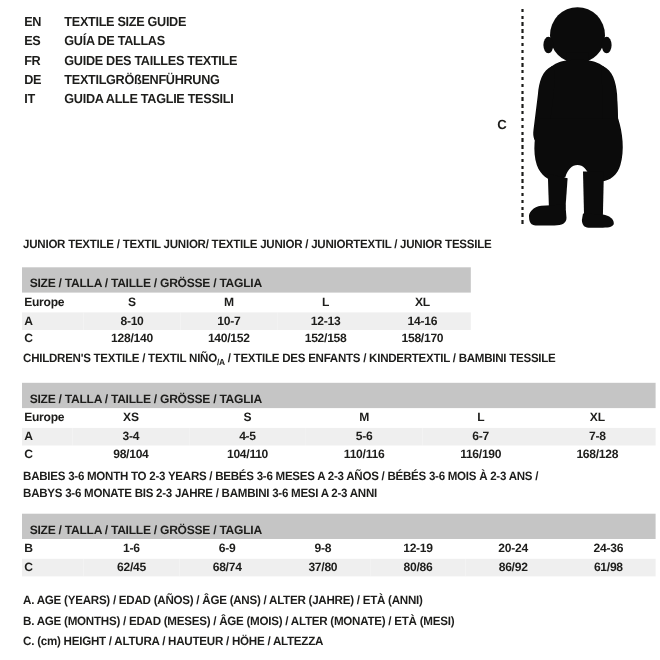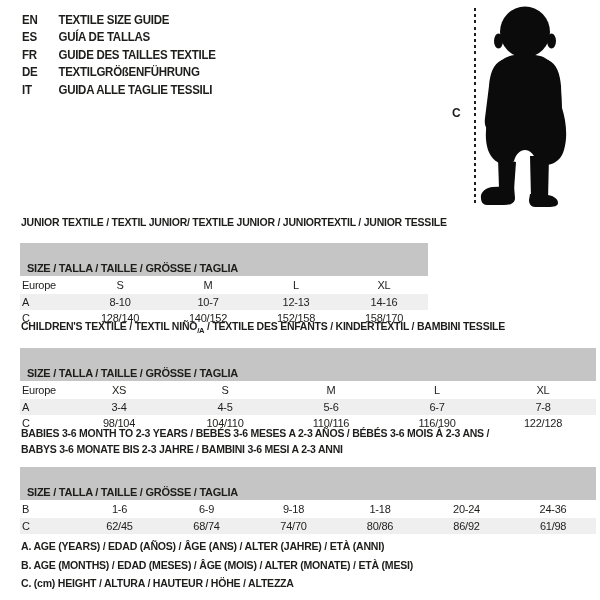--- a/index.html
+++ b/index.html
@@ -28,23 +28,23 @@
   }
   .sec-title sub { font-size:8px; }
   .title2 { line-height:16px; transform:scaleX(.955); transform-origin:0 0; }
   
   table.size-table {
     position:absolute; left:20px; border-collapse:collapse; table-layout:fixed;
     font-size:11px; letter-spacing:-0.25px;
   }
   table.size-table th {
     background:var(--header-bar,#c5c5c5); font-weight:700; text-align:left;
-    padding:18px 0 1px 7px; height:14px; font-size:11px;
-  }
-  table.size-table td { text-align:center; height:16px; padding:0; font-weight:400; }
+    padding:8px 0 1px 7px; height:14px; font-size:11px;
+  }
+  table.size-table td { text-align:center; height:16px; padding:0; font-weight:700; }
   table.size-table td.lbl { text-align:left; padding-left:2px; }
   table.size-table tr.shade td { background:var(--row-shaded,#efefef); }
   table.size-table tr.tall td { height:18px; }
   
   .legend {
     position:absolute; left:21px; top:537px; font-size:11px; font-weight:700;
     line-height:18.6px; letter-spacing:-0.25px; white-space:nowrap;
     transform:scaleX(.96); transform-origin:0 0;
   }
 </style>
@@ -153,21 +153,21 @@
       <td>5-6</td>
       <td>6-7</td>
       <td>7-8</td>
     </tr>
     <tr>
       <td class="lbl">C</td>
       <td>98/104</td>
       <td>104/110</td>
       <td>110/116</td>
       <td>116/190</td>
-      <td>122/128</td>
+      <td>168/128</td>
     </tr>
   </tbody>
 </table>
 
 <div class="sec-title title2" style="top:425px;">
   <div>BABIES 3-6 MONTH TO 2-3 YEARS / BEBÉS 3-6 MESES A 2-3 AÑOS / BÉBÉS 3-6 MOIS À 2-3 ANS /</div>
   <div>BABYS 3-6 MONATE BIS 2-3 JAHRE / BAMBINI 3-6 MESI A 2-3 ANNI</div>
 </div>
 <table class="size-table" style="top:467px; width:576px;">
   <colgroup>
@@ -182,30 +182,30 @@
   <thead>
     <tr>
         <th colspan="7">SIZE / TALLA / TAILLE / GRÖSSE / TAGLIA</th>
       </tr>
   </thead>
   <tbody>
     <tr class="tall">
       <td class="lbl">B</td>
       <td>1-6</td>
       <td>6-9</td>
-      <td>9-18</td>
-      <td>1-18</td>
+      <td>9-8</td>
+      <td>12-19</td>
       <td>20-24</td>
       <td>24-36</td>
     </tr>
     <tr class="shade">
       <td class="lbl">C</td>
       <td>62/45</td>
       <td>68/74</td>
-      <td>74/70</td>
+      <td>37/80</td>
       <td>80/86</td>
       <td>86/92</td>
       <td>61/98</td>
     </tr>
   </tbody>
 </table>
 
 <div class="legend">
   <div>A. AGE (YEARS) / EDAD (AÑOS) / ÂGE (ANS) / ALTER (JAHRE) / ETÀ (ANNI)</div>
   <div>B. AGE (MONTHS) / EDAD (MESES) / ÂGE (MOIS) / ALTER (MONATE) / ETÀ (MESI)</div>

